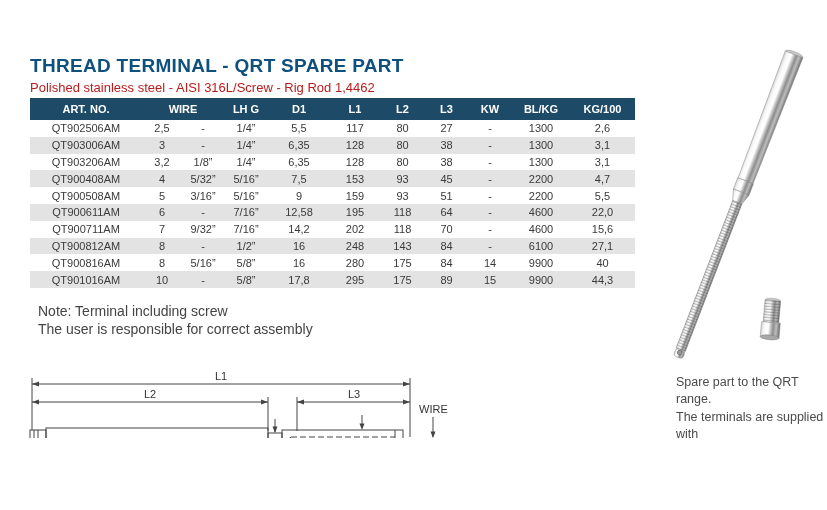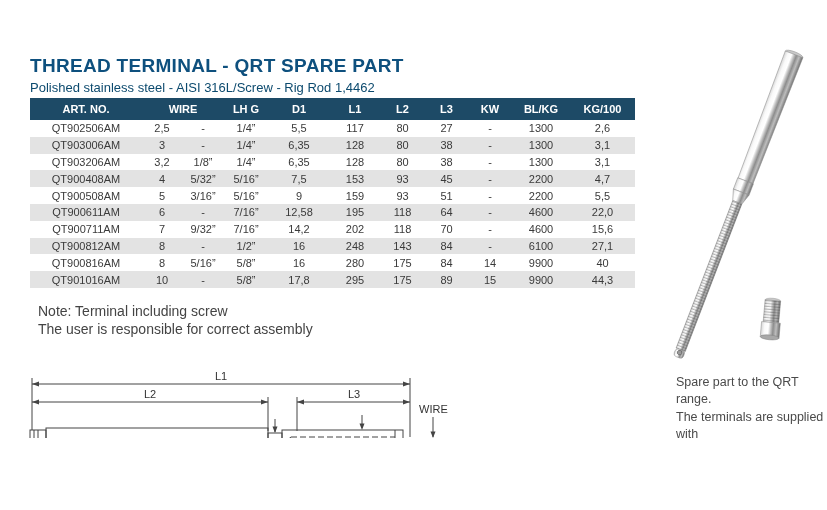--- a/index.html
+++ b/index.html
@@ -1,20 +1,20 @@
 <!DOCTYPE html>
 <html><head>
 <meta charset="utf-8">
 <style>
   html,body{margin:0;padding:0;background:#fff;}
   .page{position:relative;width:827px;height:438px;background:#ffffff;overflow:hidden;
         font-family:"Liberation Sans", sans-serif;color:#333;}
   .title{position:absolute;left:30px;top:55px;font-size:19px;font-weight:bold;
          color:#0e507e;letter-spacing:.3px;}
-  .subtitle{position:absolute;left:30px;top:80px;font-size:13px;color:#0c4a6e;}
+  .subtitle{position:absolute;left:30px;top:80px;font-size:13px;color:#b91c1c;}
   table.spec{position:absolute;left:30px;top:98px;width:605px;border-collapse:collapse;
              table-layout:fixed;font-size:11px;}
   table.spec th{background:#1d4a66;color:#fff;font-weight:bold;height:22px;
                 text-align:center;padding:0;}
   table.spec td{height:16.8px;text-align:center;padding:0;color:#3a3a3a;}
   table.spec tbody tr:nth-child(even){background:#e3e3e3;}
   .notes{position:absolute;left:38px;top:303px;font-size:14px;color:#444;line-height:1.25;}
   .diagram{position:absolute;left:25px;top:371px;}
   .diagram text{font-size:11px;fill:#333;font-family:"Liberation Sans",sans-serif;}
   .photo{position:absolute;left:645px;top:16px;}

